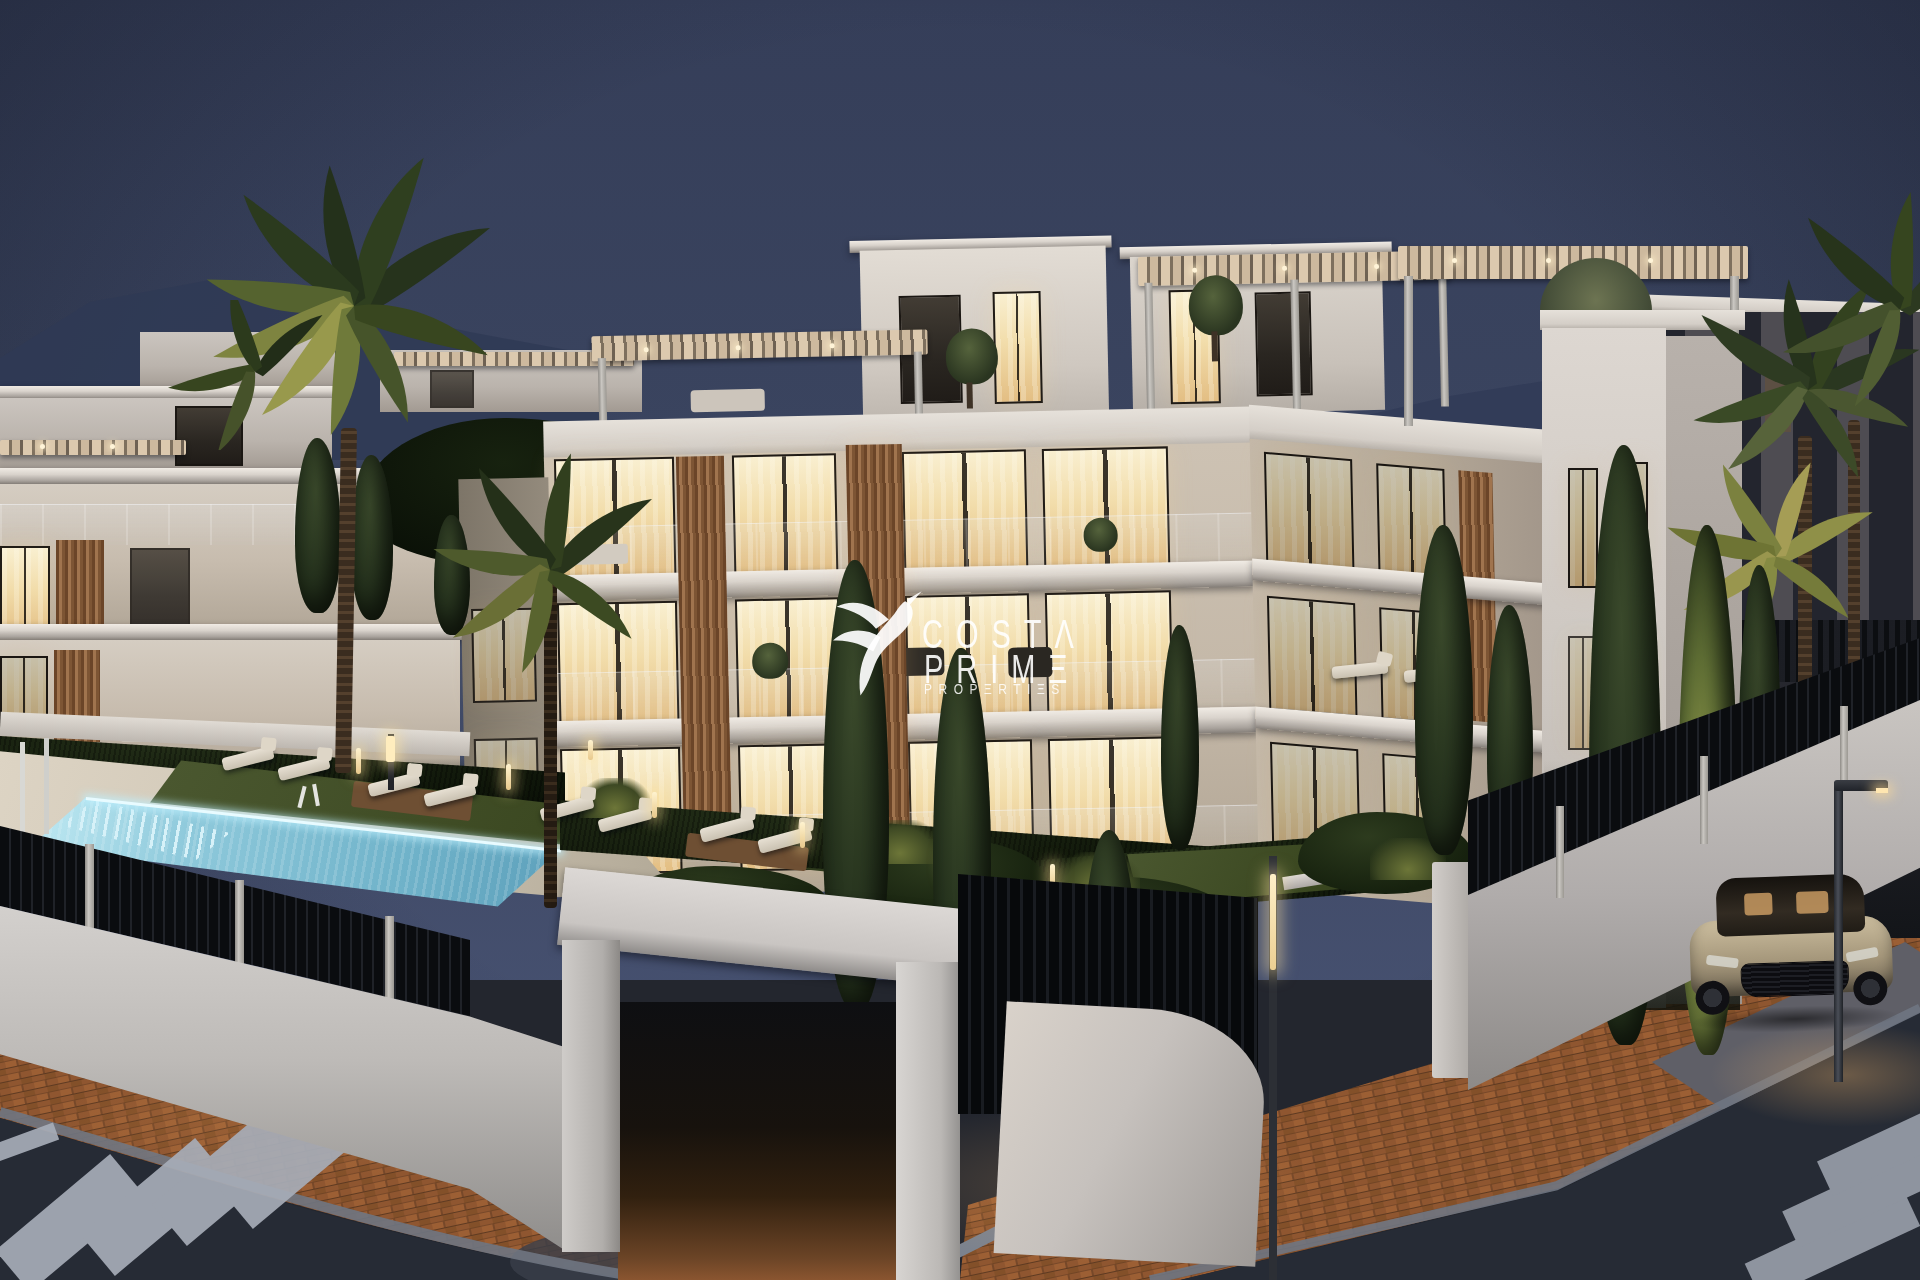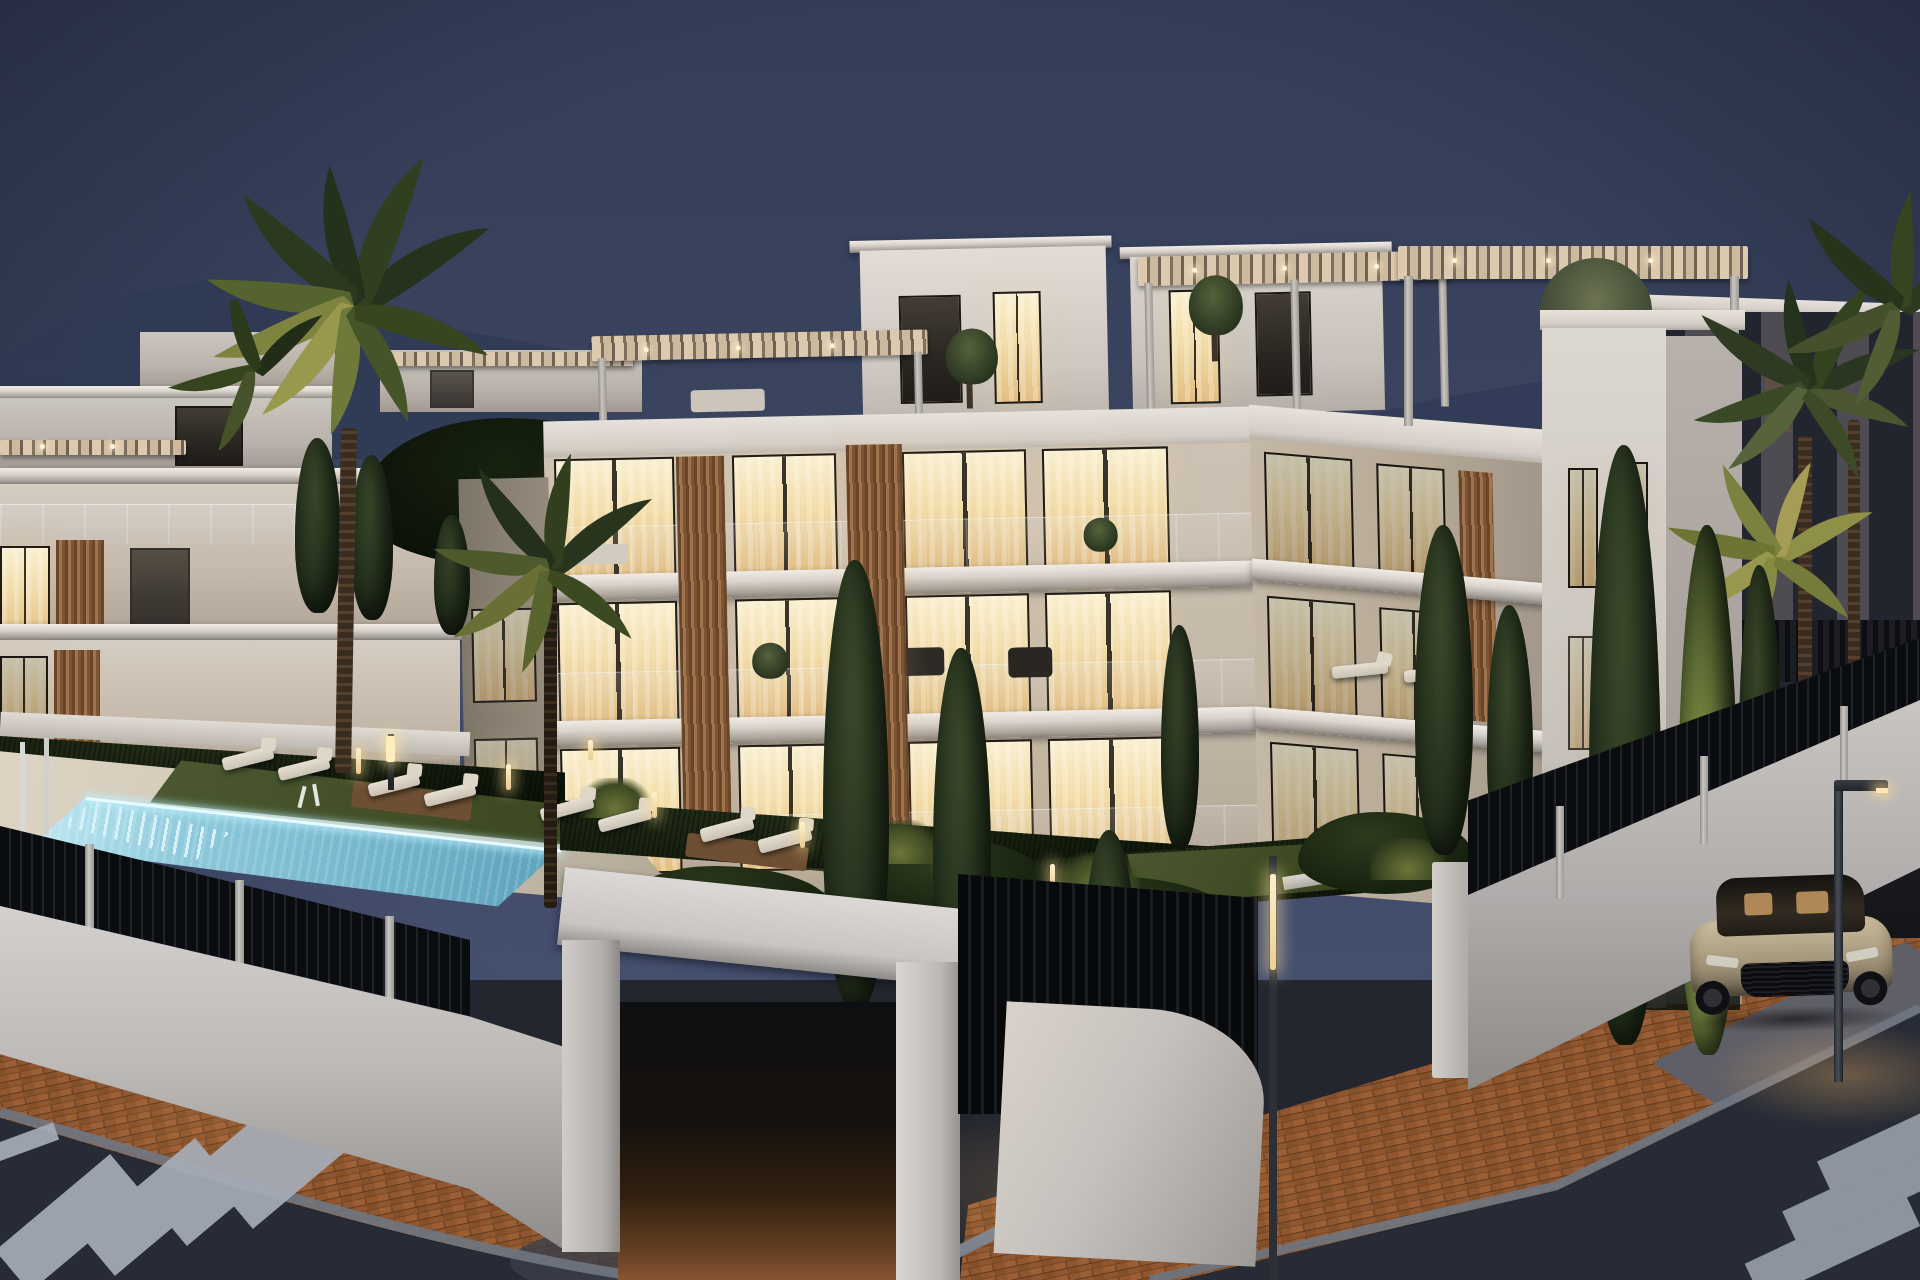--- a/index.html
+++ b/index.html
@@ -412,15 +412,28 @@
   </div>
 
   <div class="abs" style="left:0;top:0;width:1920px;height:1280px;z-index:14">
     <div class="abs" style="left:1834px;top:782px;width:9px;height:300px;background:linear-gradient(90deg,#26292f,#4a4e57 45%,#1f2227)"></div>
     <div class="abs" style="left:1834px;top:780px;width:54px;height:11px;background:linear-gradient(180deg,#3a3d44,#202329);border-radius:3px"></div>
     <div class="abs" style="left:1876px;top:788px;width:12px;height:5px;background:#ffe6b0;box-shadow:0 0 12px 4px rgba(255,220,150,.7)"></div>
     <div class="abs" style="left:1269px;top:856px;width:8px;height:424px;background:linear-gradient(90deg,#25282e,#44484ف 45%,#1e2126);background-color:#2c2f35"></div>
     <div class="abs" style="left:1270px;top:874px;width:6px;height:96px;background:linear-gradient(180deg,#fff0c8,#eccf92);box-shadow:0 0 16px 5px rgba(255,228,160,.55);border-radius:2px"></div>
   </div>
 
+  <div class="abs" style="left:850px;top:583px;width:300px;height:130px;z-index:25">
+    <svg class="abs" style="left:-24px;top:0" width="100" height="128" viewBox="0 0 100 140">
+      <g fill="rgba(255,255,255,.92)">
+        <path d="M84,18 L100,9 L86,25 Z"></path>
+        <path d="M82,20 C91,24 93,35 86,45 C78,57 64,65 54,79 C46,91 44,109 33,123 C30,101 34,85 42,70 C50,56 62,44 70,34 C74,28 78,22 82,20 Z"></path>
+        <path d="M64,40 C46,22 24,17 7,26 C26,30 40,38 50,50 Z"></path>
+        <path d="M55,59 C37,48 16,50 3,63 C22,62 36,68 47,75 Z"></path>
+      </g>
+    </svg>
+    <div class="abs wm-line wm-big" style="left:72px;top:28px">COSTΛ</div>
+    <div class="abs wm-line wm-big" style="left:74px;top:63px">PRIMΞ</div>
+    <div class="abs wm-line wm-small" style="left:74px;top:98px">PROPΞRTIΞS</div>
+  </div>
 
   <div class="abs vignette"></div>
 </div>
 
 </body></html>

